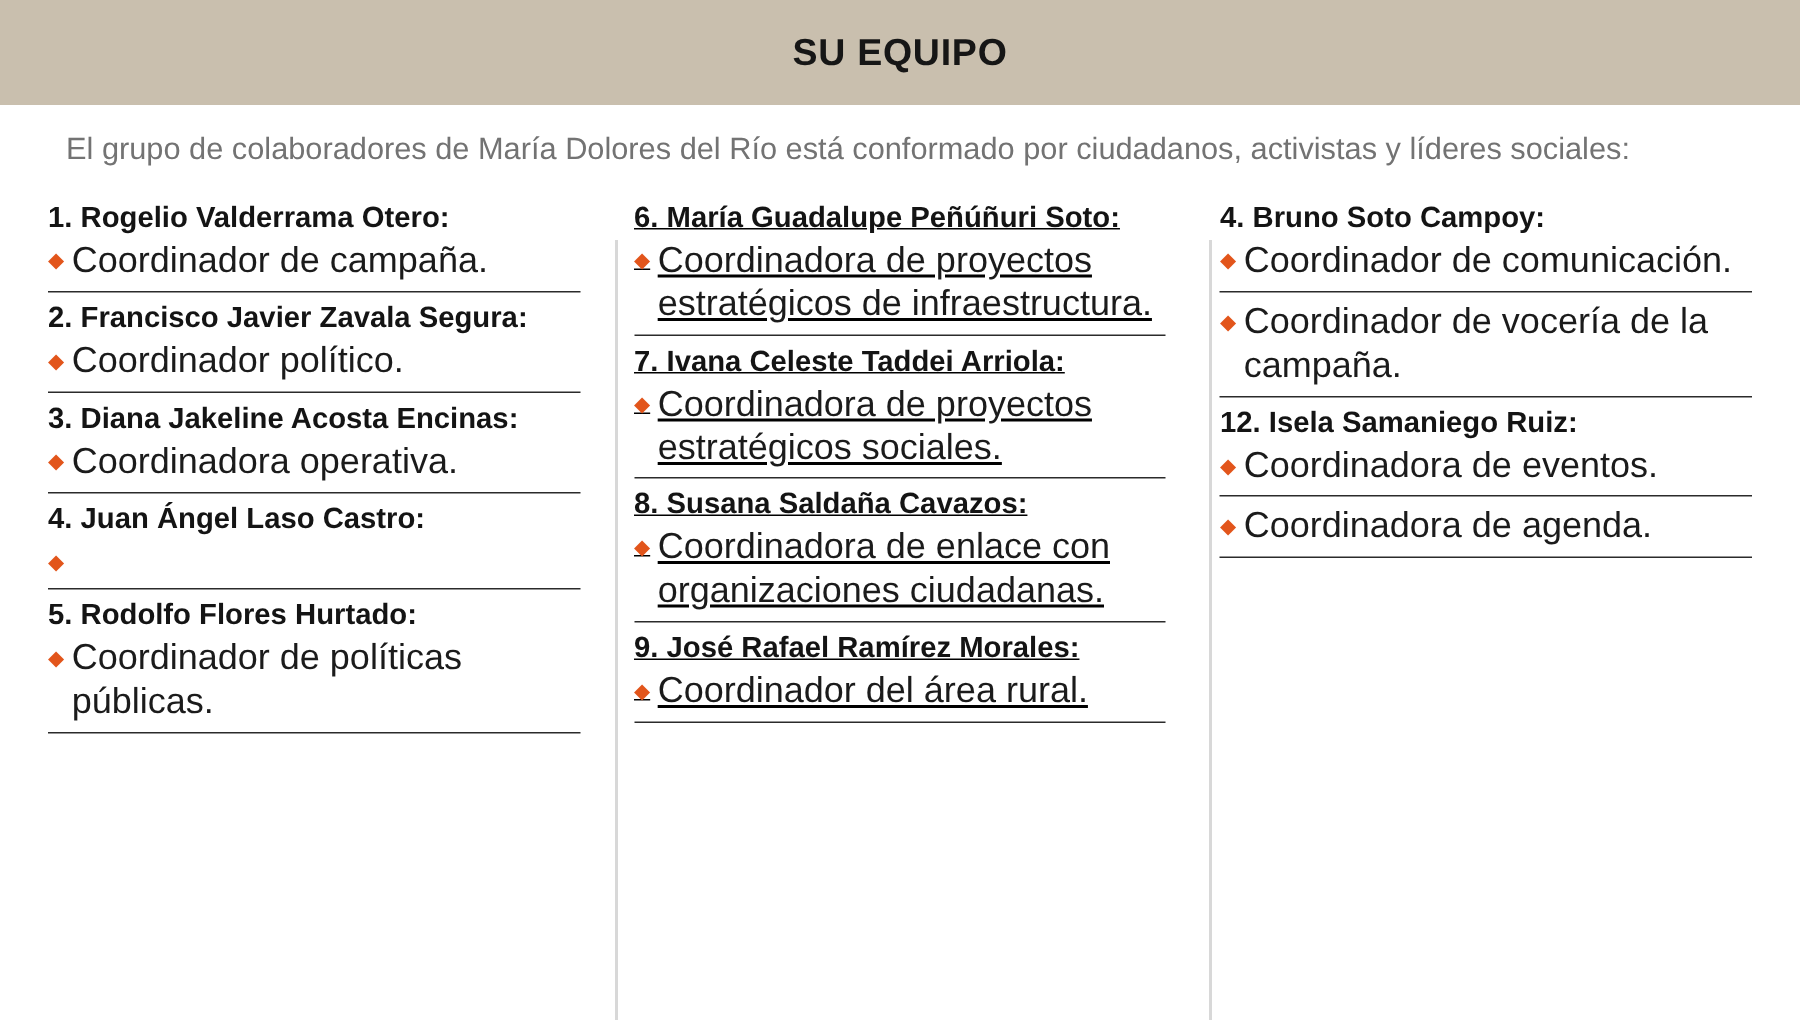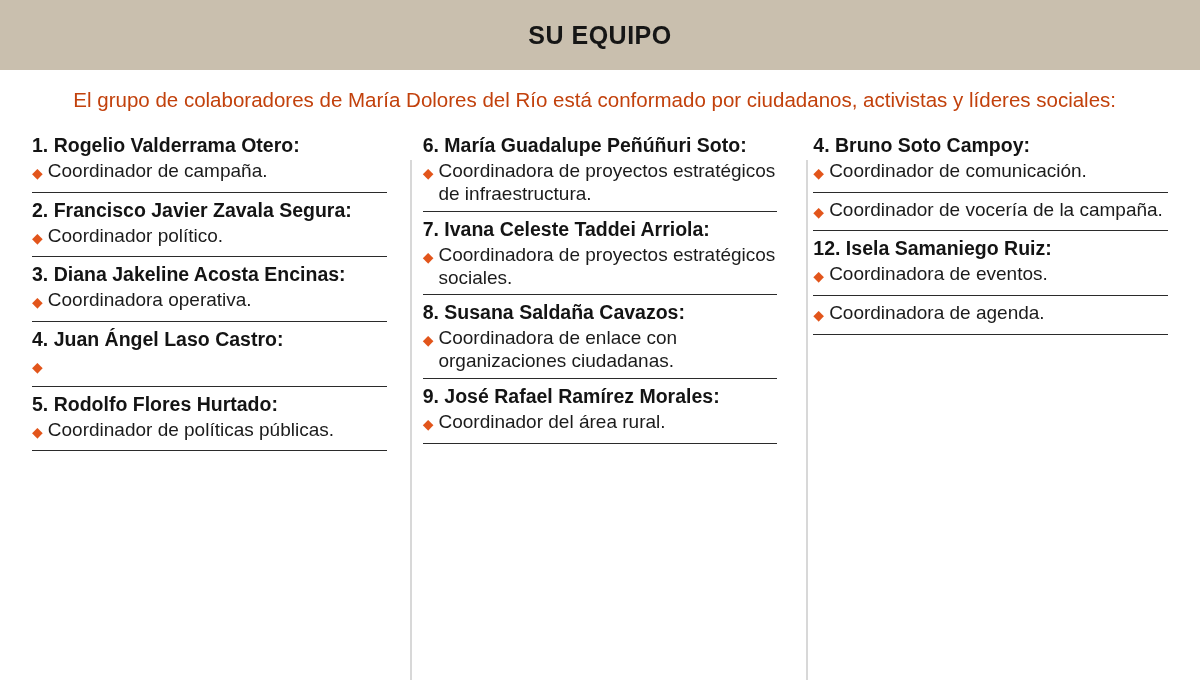--- a/index.html
+++ b/index.html
@@ -29,35 +29,34 @@
     font-weight: bold;
     letter-spacing: 0.5px;
     color: #161616;
     text-transform: uppercase;
   }
   
   .intro {
     padding: 16px 44px 0 44px;
     font-size: 20.5px;
     line-height: 1.38;
-    color: #c2410c;
+    color: #737373;
     max-width: 1160px;
-    text-align: right;
   }
   
   .columns {
     display: flex;
     padding: 14px 14px 0 14px;
     gap: 0;
   }
   .col {
     width: 396px;
     padding: 0 18px;
   }
-  .col.mid { border-left: 0; }
+  .col.mid { border-left: 0; text-decoration: underline; }
   .entry {
     padding-top: 6px;
     padding-bottom: 5px;
     border-bottom: 1.6px solid #2b2b2b;
   }
   .entry:last-child { }
   .entry-name {
     font-size: 19.5px;
     font-weight: bold;
     color: #141414;
@@ -69,21 +68,21 @@
     align-items: flex-start;
     gap: 5px;
   }
   .bullet {
     color: #e2551b;
     font-size: 14px;
     line-height: 1.9;
     flex: 0 0 auto;
   }
   .role-text {
-    font-size: 19px;
+    font-size: 24px;
     color: #1b1b1b;
     line-height: 1.2;
   }
   
   .vdiv {
     position: absolute;
     top: 160px;
     width: 1.6px;
     background: #d8d8d8;
     height: 520px;

